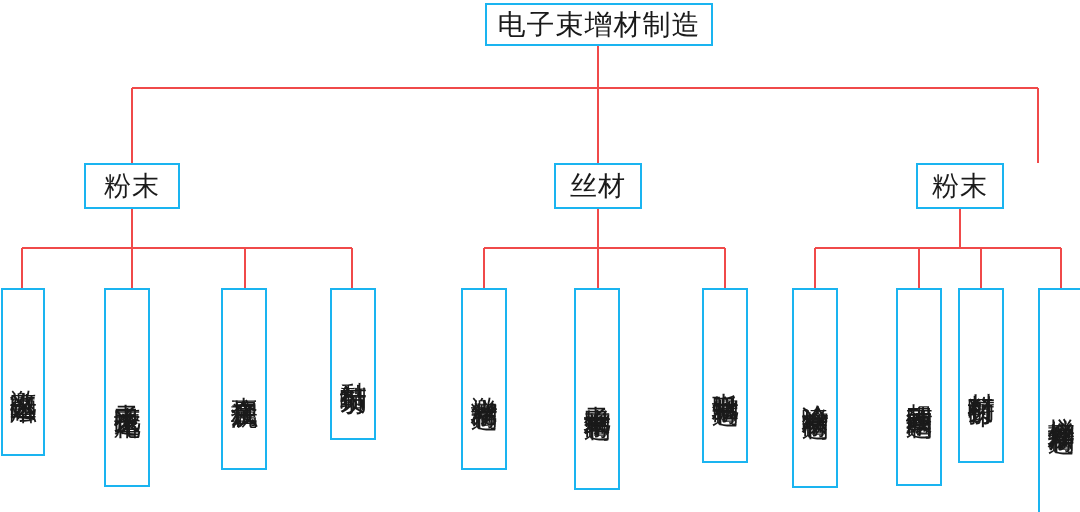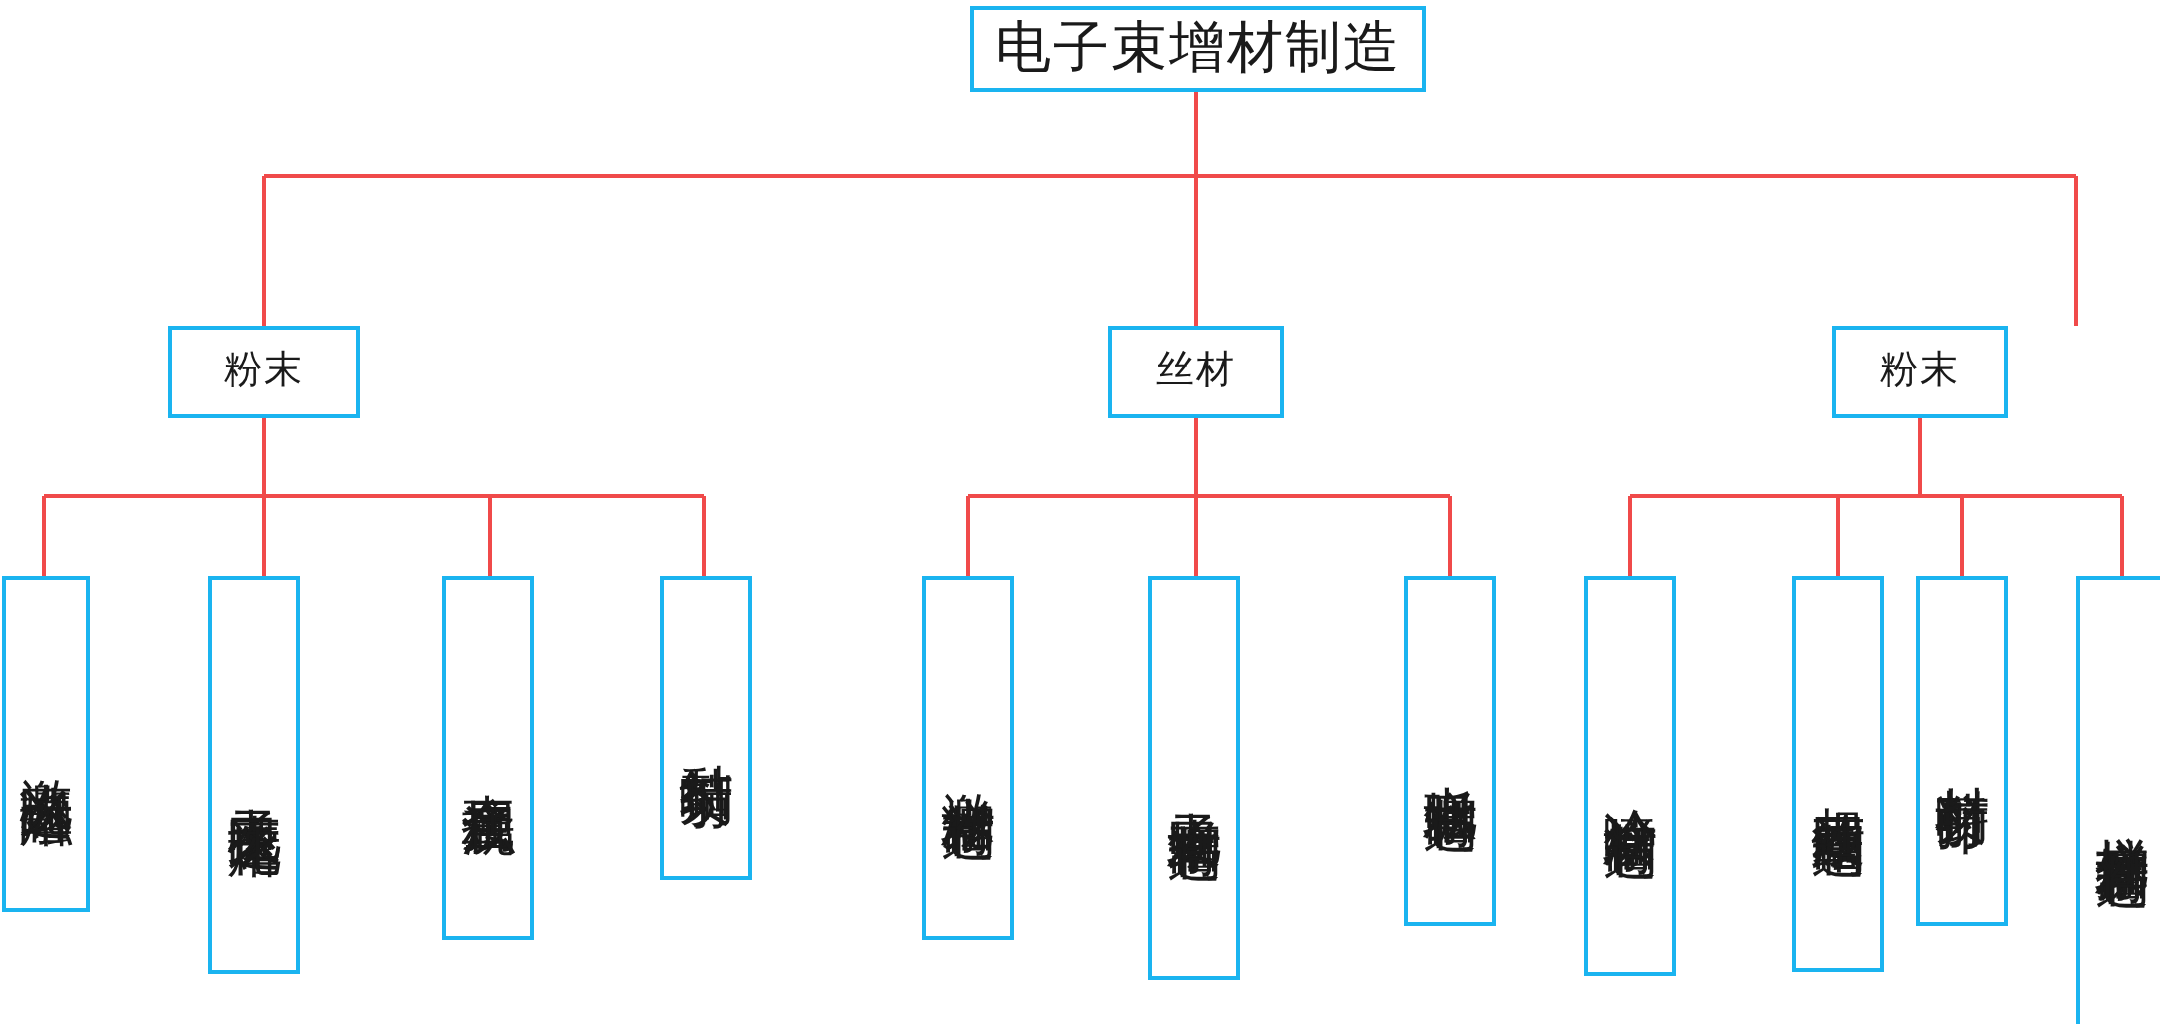--- a/index.html
+++ b/index.html
@@ -30,21 +30,21 @@
     box-sizing: border-box;
     border: 2px solid #1AB4F0;
     background: #ffffff;
     color: #1a1a1a;
     display: flex;
     align-items: center;
     justify-content: center;
     z-index: 2;
   }
   .node.horiz {
-    font-size: 19px;
+    font-size: 27px;
     line-height: 1.05;
     letter-spacing: 1px;
     white-space: nowrap;
   }
   .node.vert {
     writing-mode: vertical-rl;
     text-orientation: upright;
     font-size: 27px;
     line-height: 1.12;
     letter-spacing: 1.5px;

